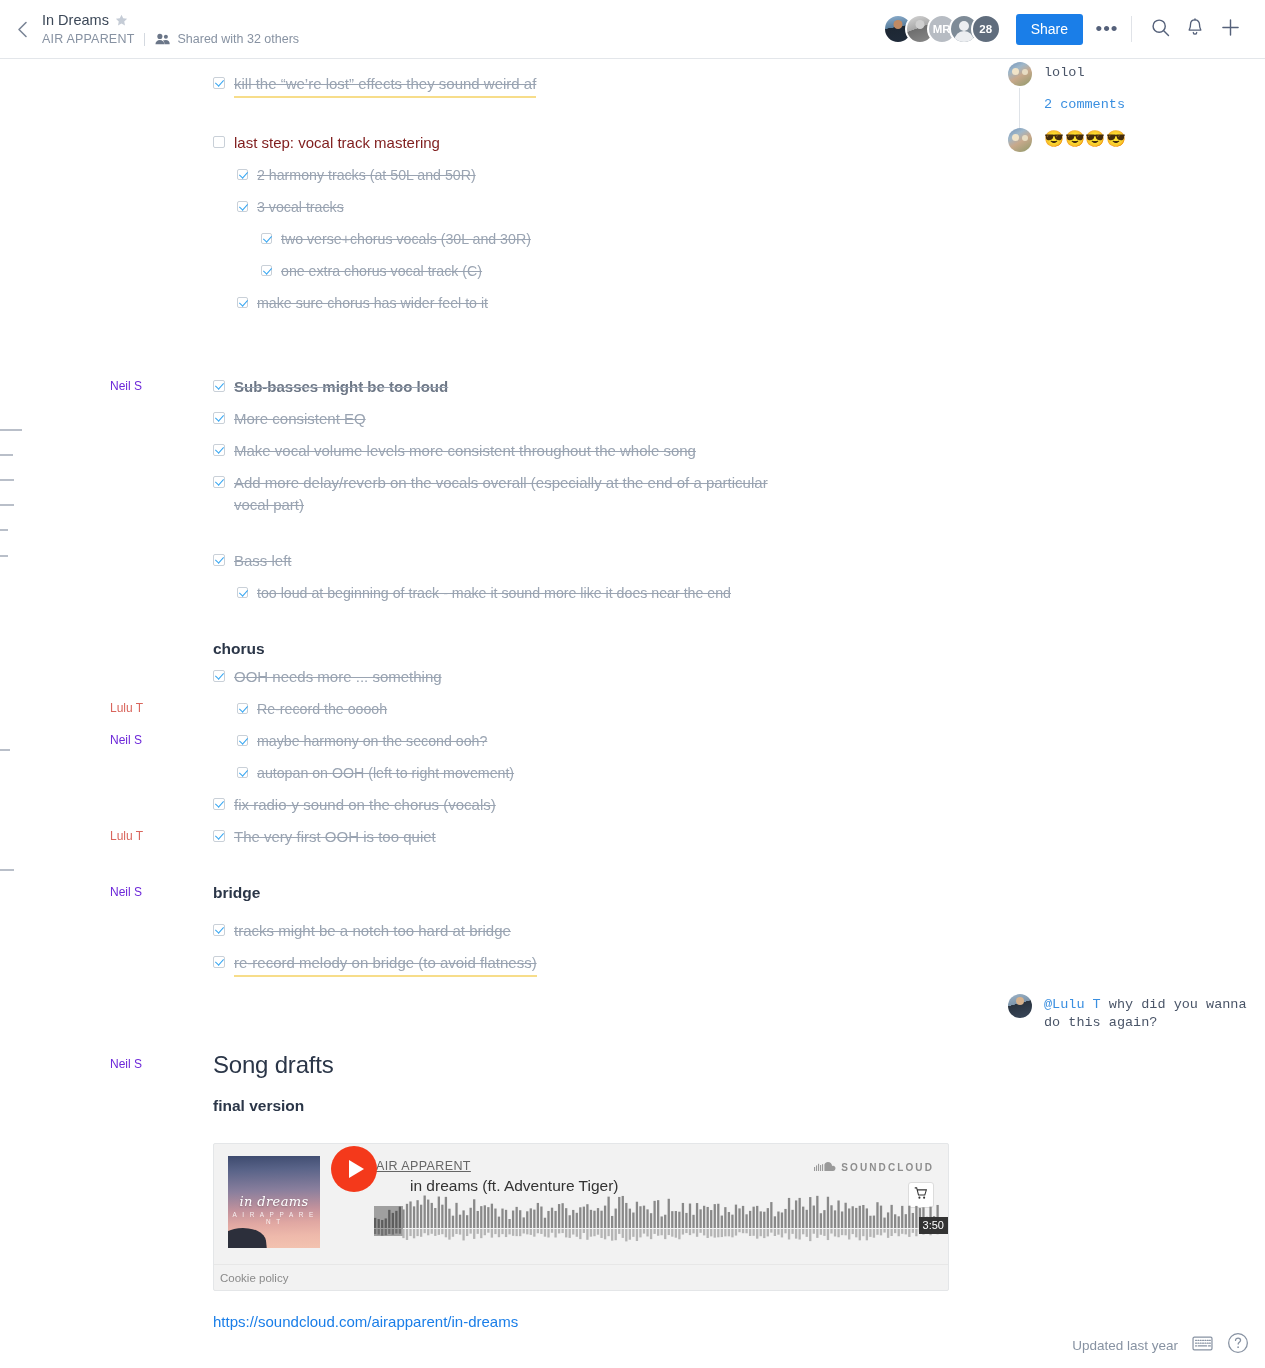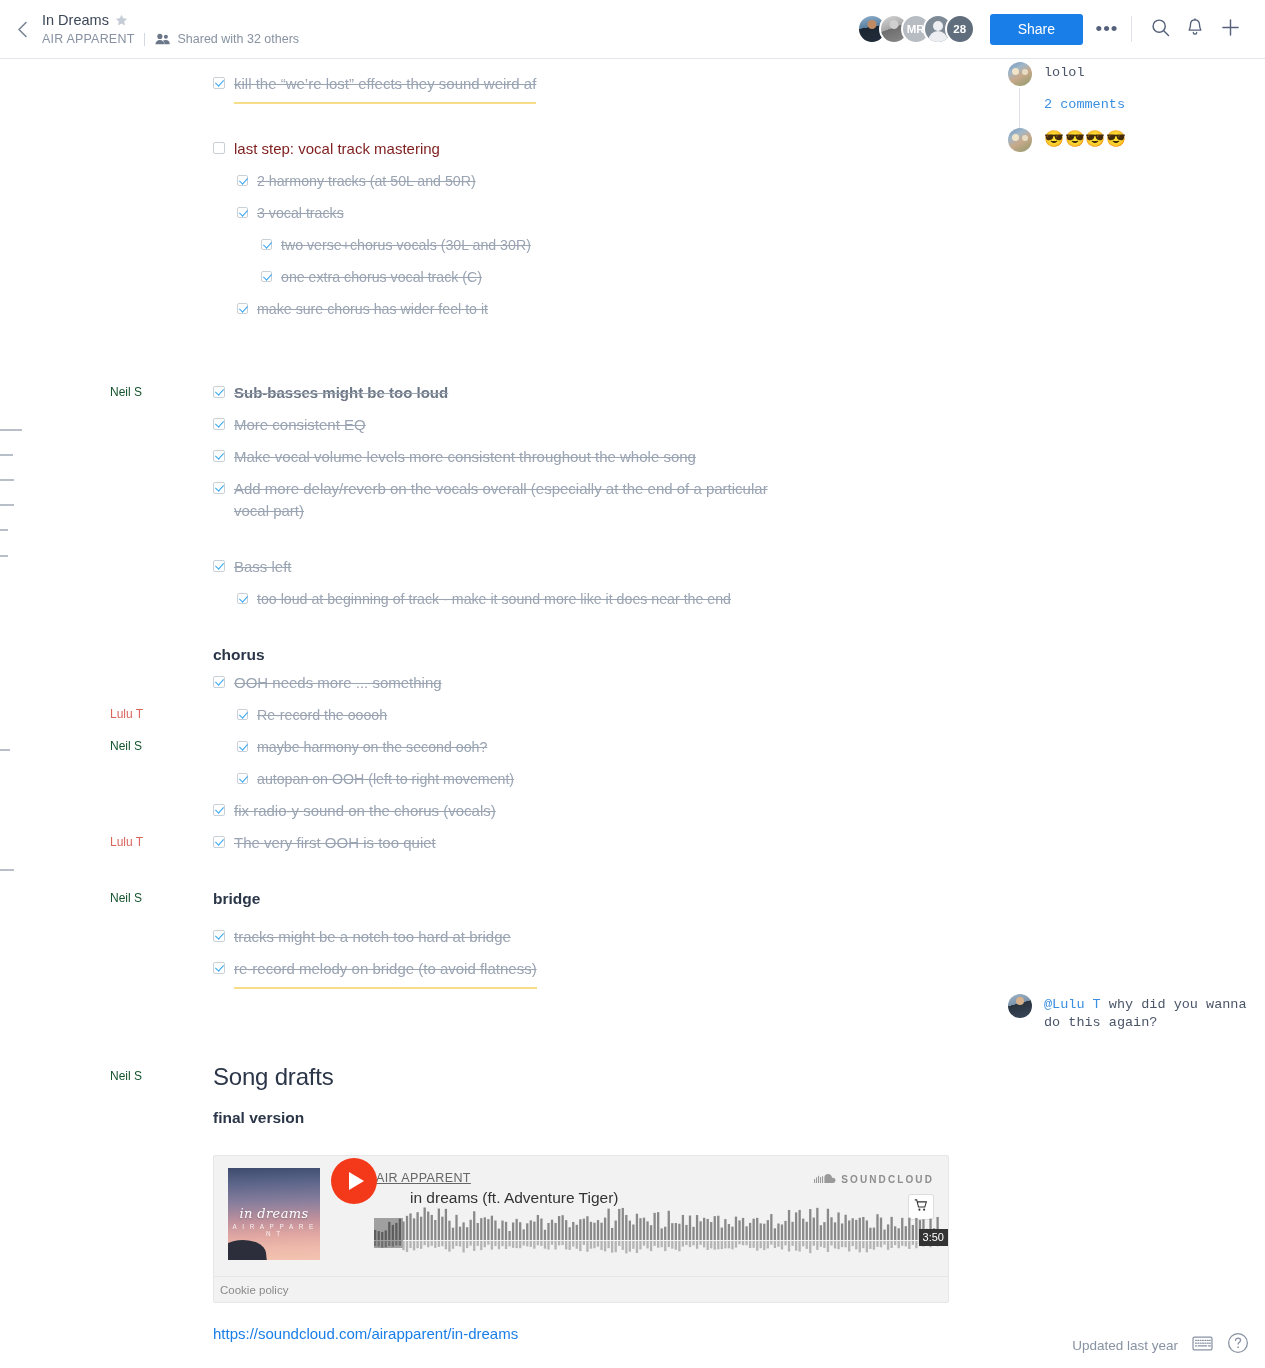--- a/index.html
+++ b/index.html
@@ -101,21 +101,21 @@
   }
   .av-count { background: #606d7d; font-size: 11.5px; }
 
   #share-btn {
     background: #1a7ee8;
     color: #fff;
     border: none;
     border-radius: 3px;
     font-size: 14px;
     font-family: "Liberation Sans", sans-serif;
-    padding: 0 28px;
+    padding: 0 15px;
     height: 31px;
     margin-left: 14px;
     cursor: pointer;
     text-align: center;
   }
   #more-btn {
     width: 34px; height: 30px;
     display: flex; align-items: center; justify-content: center;
     margin-left: 6px;
     color: #55617a;
@@ -160,21 +160,21 @@
   }
   .author {
     position: absolute;
     left: -103px;
     top: 1px;
     font-size: 12px;
     width: 90px;
     line-height: 18px;
     white-space: nowrap;
   }
-  .author.neil { color: #14532d; }
+  .author.neil { color: #6d28d9; }
   .author.lulu { color: #d9655c; }
 
   
   .cb {
     width: 12px; height: 12px;
     border: 1px solid #c9d0d8;
     border-radius: 2px;
     background: #fff;
     flex: 0 0 auto;
     margin-top: 4px;
@@ -200,21 +200,21 @@
   }
   .txt.done {
     color: #9aa4b2;
     text-decoration: line-through;
     text-decoration-color: #9aa4b2;
   }
   .txt.bold { font-weight: 700; color: #6d7786; }
   .txt.small { font-size: 14.2px; }
   .txt.hl {
     border-bottom: 2.5px solid #f7dd8a;
-    padding-bottom: 7px;
+    padding-bottom: 1px;
   }
 
   .ind0 { margin-left: 0; }
   .ind1 { margin-left: 24px; }
   .ind2 { margin-left: 48px; }
 
   .sect-head {
     font-size: 15.5px;
     font-weight: 700;
     color: #2b3648;

